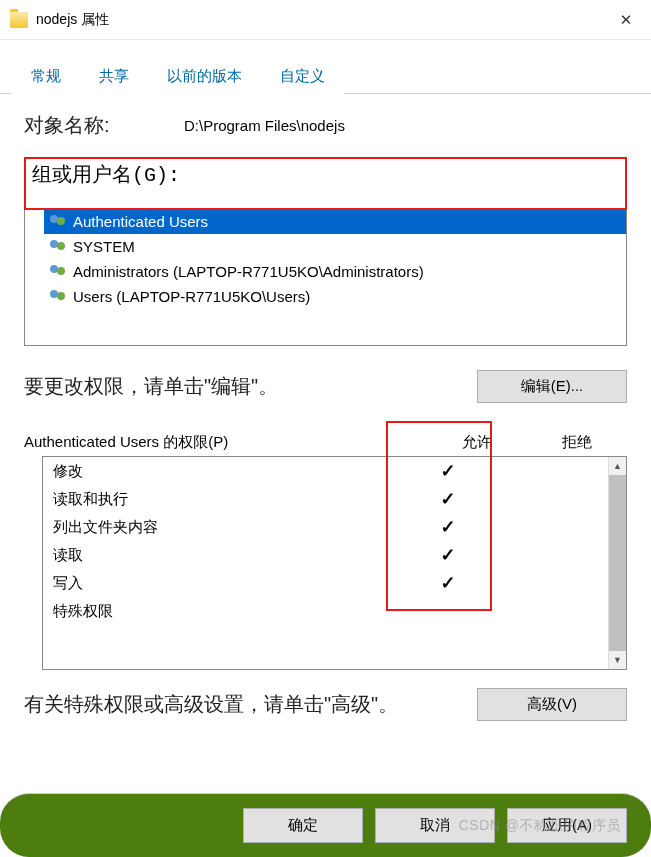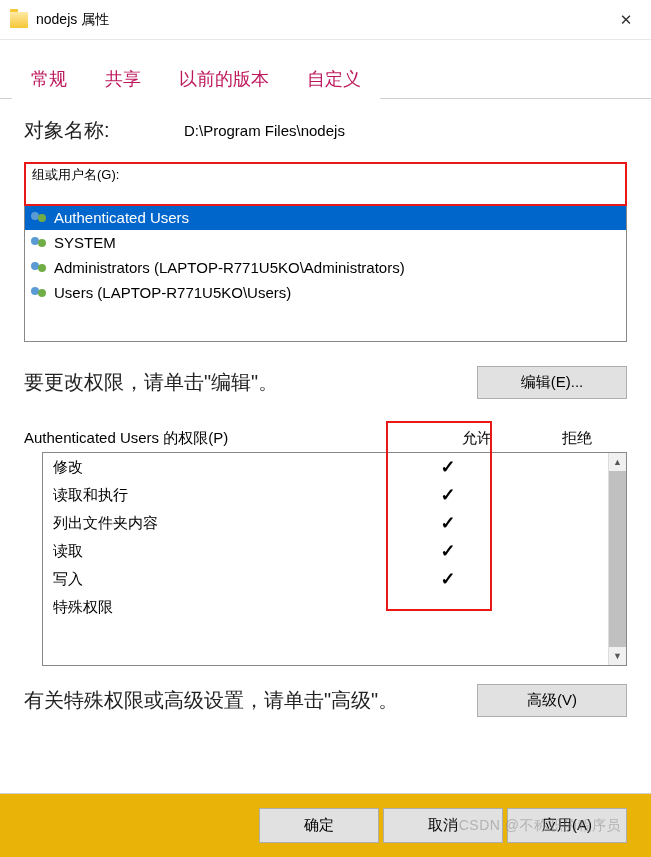--- a/index.html
+++ b/index.html
@@ -43,64 +43,65 @@
       cursor: pointer;
     }
     .tabbar {
       display: flex;
       padding: 18px 0 0 12px;
       border-bottom: 1px solid #d0d0d0;
       gap: 0;
     }
     .tab {
       padding: 7px 18px 8px 18px;
-      font-size: 18px;
-      color: #be185d;
+      font-size: 15px;
+      color: #0369a1;
       cursor: pointer;
       border: 1px solid transparent;
       border-bottom: none;
       position: relative;
       top: 1px;
       background: #fff;
     }
     .tab.active {
       border-color: #d0d0d0;
       border-bottom: 1px solid #fff;
       background: #fff;
     }
     .content {
       padding: 18px 24px 10px 24px;
     }
     .row { display: flex; align-items: center; margin-bottom: 18px; }
     .label { font-size: 20px; color: #222; }
     .object-name-label { width: 160px; }
     .object-name-value { font-size: 15px; }
-    .group-label { font-size: 13px; margin-bottom: 6px; }
+    .group-label { font-size: 20px; margin-bottom: 6px; font-family: Liberation Mono, monospace; }
     .red-box-1 {
       border: 2px solid #ea1919;
       padding: 2px 6px 10px 6px;
       margin-bottom: 0;
       position: relative;
       z-index: 2;
     }
     .user-list {
       border: 1px solid #888;
       margin-top: 2px;
       background: #fff;
       min-height: 138px;
       position: relative;
       top: -4px;
     }
     .user-item {
       display: flex;
-      align-items: flex-end;
+      align-items: flex-start;
       padding: 4px 6px;
       font-size: 15px;
       gap: 5px;
       cursor: pointer;
+      margin-left: 19px;
     }
     .user-item.selected {
       background: #0066cc;
       color: #fff;
     }
     .user-icon {
       width: 18px; height: 16px;
       display: inline-block;
       position: relative;
       flex-shrink: 0;
@@ -189,22 +190,23 @@
       align-items: center;
       margin: 18px 0 10px 0;
     }
     .footer {
       position: absolute;
       bottom: 0; left: 0; right: 0;
       border-top: 1px solid #d0d0d0;
       padding: 14px 24px;
       display: flex;
       justify-content: flex-end;
-      gap: 4px;
-      background: #eab308;
+      gap: 12px;
+      background: #4d7c0f;
+      border-radius: 29px;
     }
     .footer .btn { min-width: 120px; padding: 7px 0; }
     .watermark {
       position: absolute;
       bottom: 22px;
       right: 30px;
       color: rgba(140,140,140,0.55);
       font-size: 14px;
       pointer-events: none;
       letter-spacing: 0.5px;

